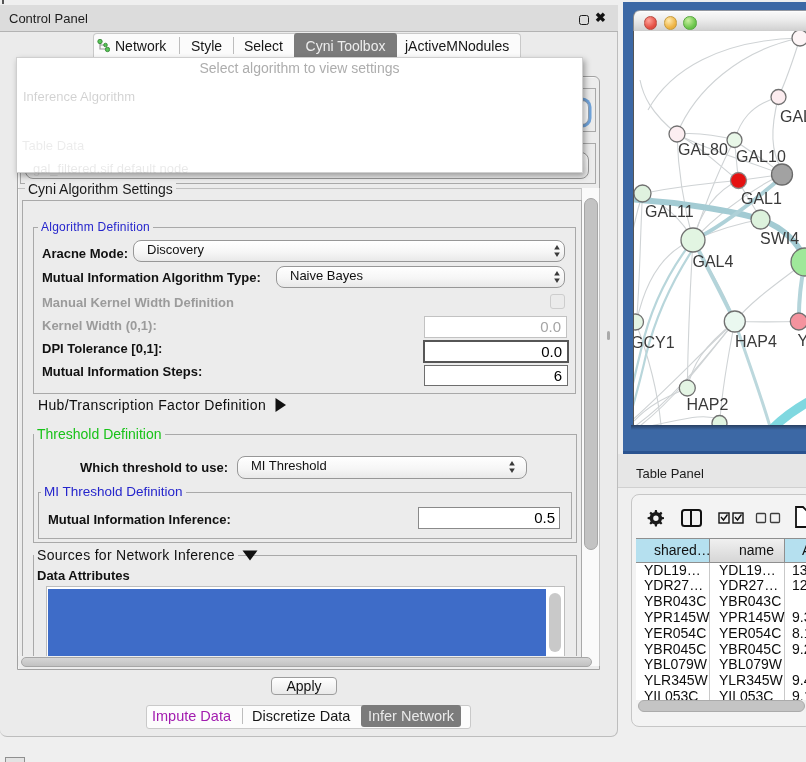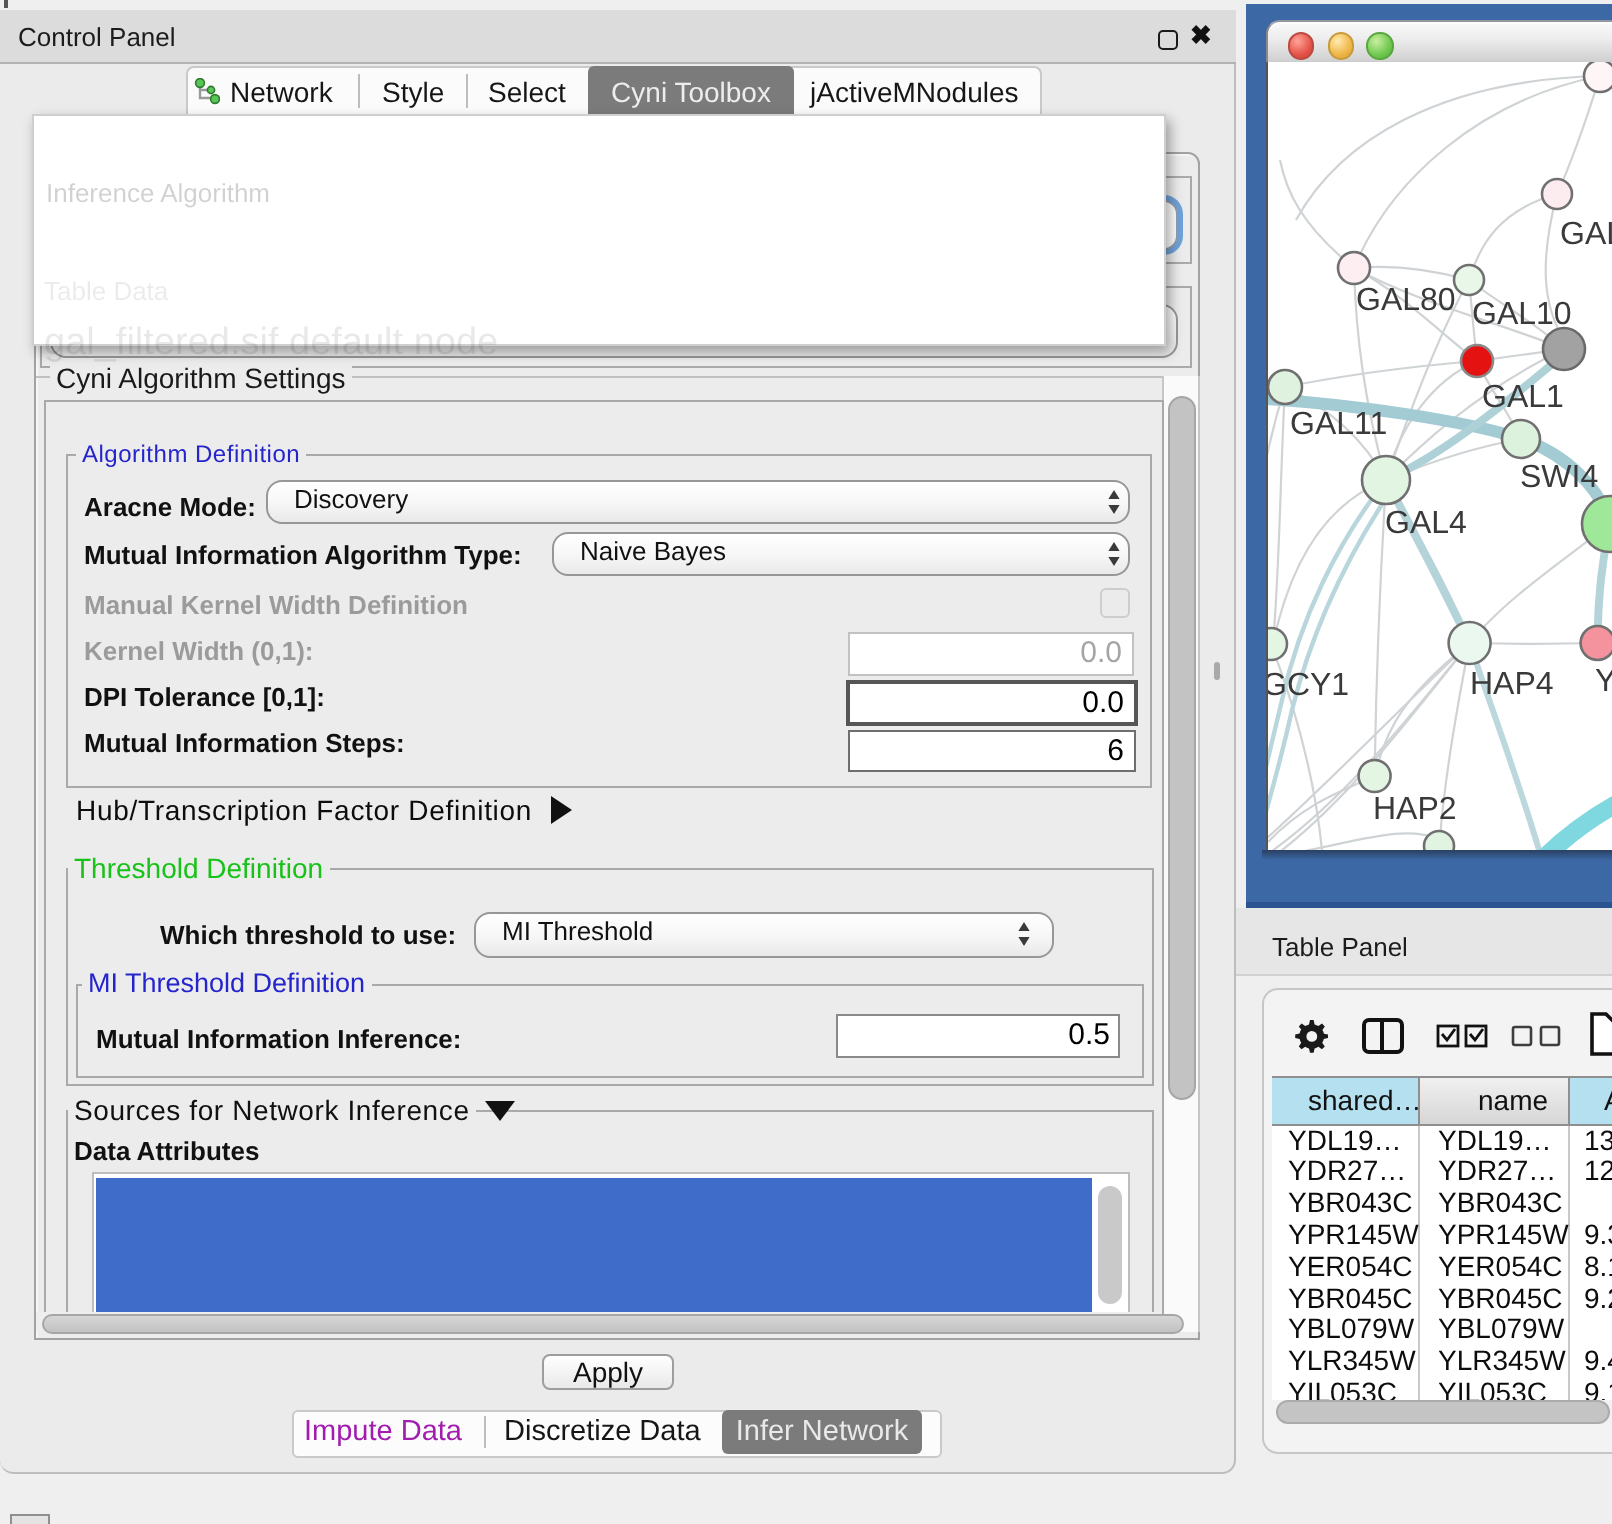--- a/index.html
+++ b/index.html
@@ -117,21 +117,22 @@
  <div style="position:absolute;left:1px;top:2px;width:498px;height:67px;background:#3e6cc8"></div>
  <div class="ab" style="left:502px;top:6px;width:12px;height:59px;background:#c9c9c9;border-radius:6px"></div>
 </div>
 
 <div class="ab" style="left:18px;top:656px;width:563px;height:10px;background:#eeeeee"></div>
 <div class="ab" style="left:21px;top:657px;width:569px;height:8px;background:linear-gradient(180deg,#d6d6d6,#c2c2c2);border:1px solid #a6a6a6;border-radius:5px"></div>
 
 <div class="ab" style="left:16px;top:57px;width:565px;height:114px;background:#fff;border:1px solid #cfcfcf;box-shadow:2px 3px 6px rgba(0,0,0,0.35)">
  <div class="ab" style="left:6px;top:31px;font-size:13px;color:rgba(0,0,0,0.18)">Inference Algorithm</div>
  <div class="ab" style="left:5px;top:80px;font-size:13px;color:rgba(0,0,0,0.08)">Table Data</div>
- <div class="ab" style="left:5px;top:103px;font-size:19px;color:rgba(0,0,0,0.09)">gal_filtered.sif default node</div>
+ <div class="ab" style="left:16px;top:103px;font-size:13px;color:rgba(0,0,0,0.09)">gal_filtered.sif default node</div>
+ <div class="ab" style="left:0;top:2px;width:100%;text-align:center;font-size:14px;color:#adadad">Select algorithm to view settings</div>
 </div>
 
 <div class="ab" style="left:271px;top:677px;width:64px;height:16px;border:1px solid #9d9d9d;border-radius:4px;background:linear-gradient(180deg,#fff, #e9e9e9);text-align:center;font-size:14px;color:#111;padding-top:0px">Apply</div>
 
 <div class="ab" style="left:146px;top:705px;width:323px;height:22px;background:#fcfcfc;border:1px solid #c9c9c9;border-radius:3px"></div>
 <div class="sep" style="left:242px;top:708px;height:16px"></div>
 <div class="ab" style="left:361px;top:705px;width:100px;height:22px;background:#7b7b7b;border-radius:3px"></div>
 <div class="ab" style="font-size:14.5px;left:152px;top:708px;color:#a21caf">Impute Data</div>
 <div class="ab" style="font-size:14.5px;left:252px;top:708px;color:#161616">Discretize Data</div>
 <div class="ab" style="font-size:14.5px;left:361px;top:708px;width:100px;text-align:center;color:#e9e9e9">Infer Network</div>

